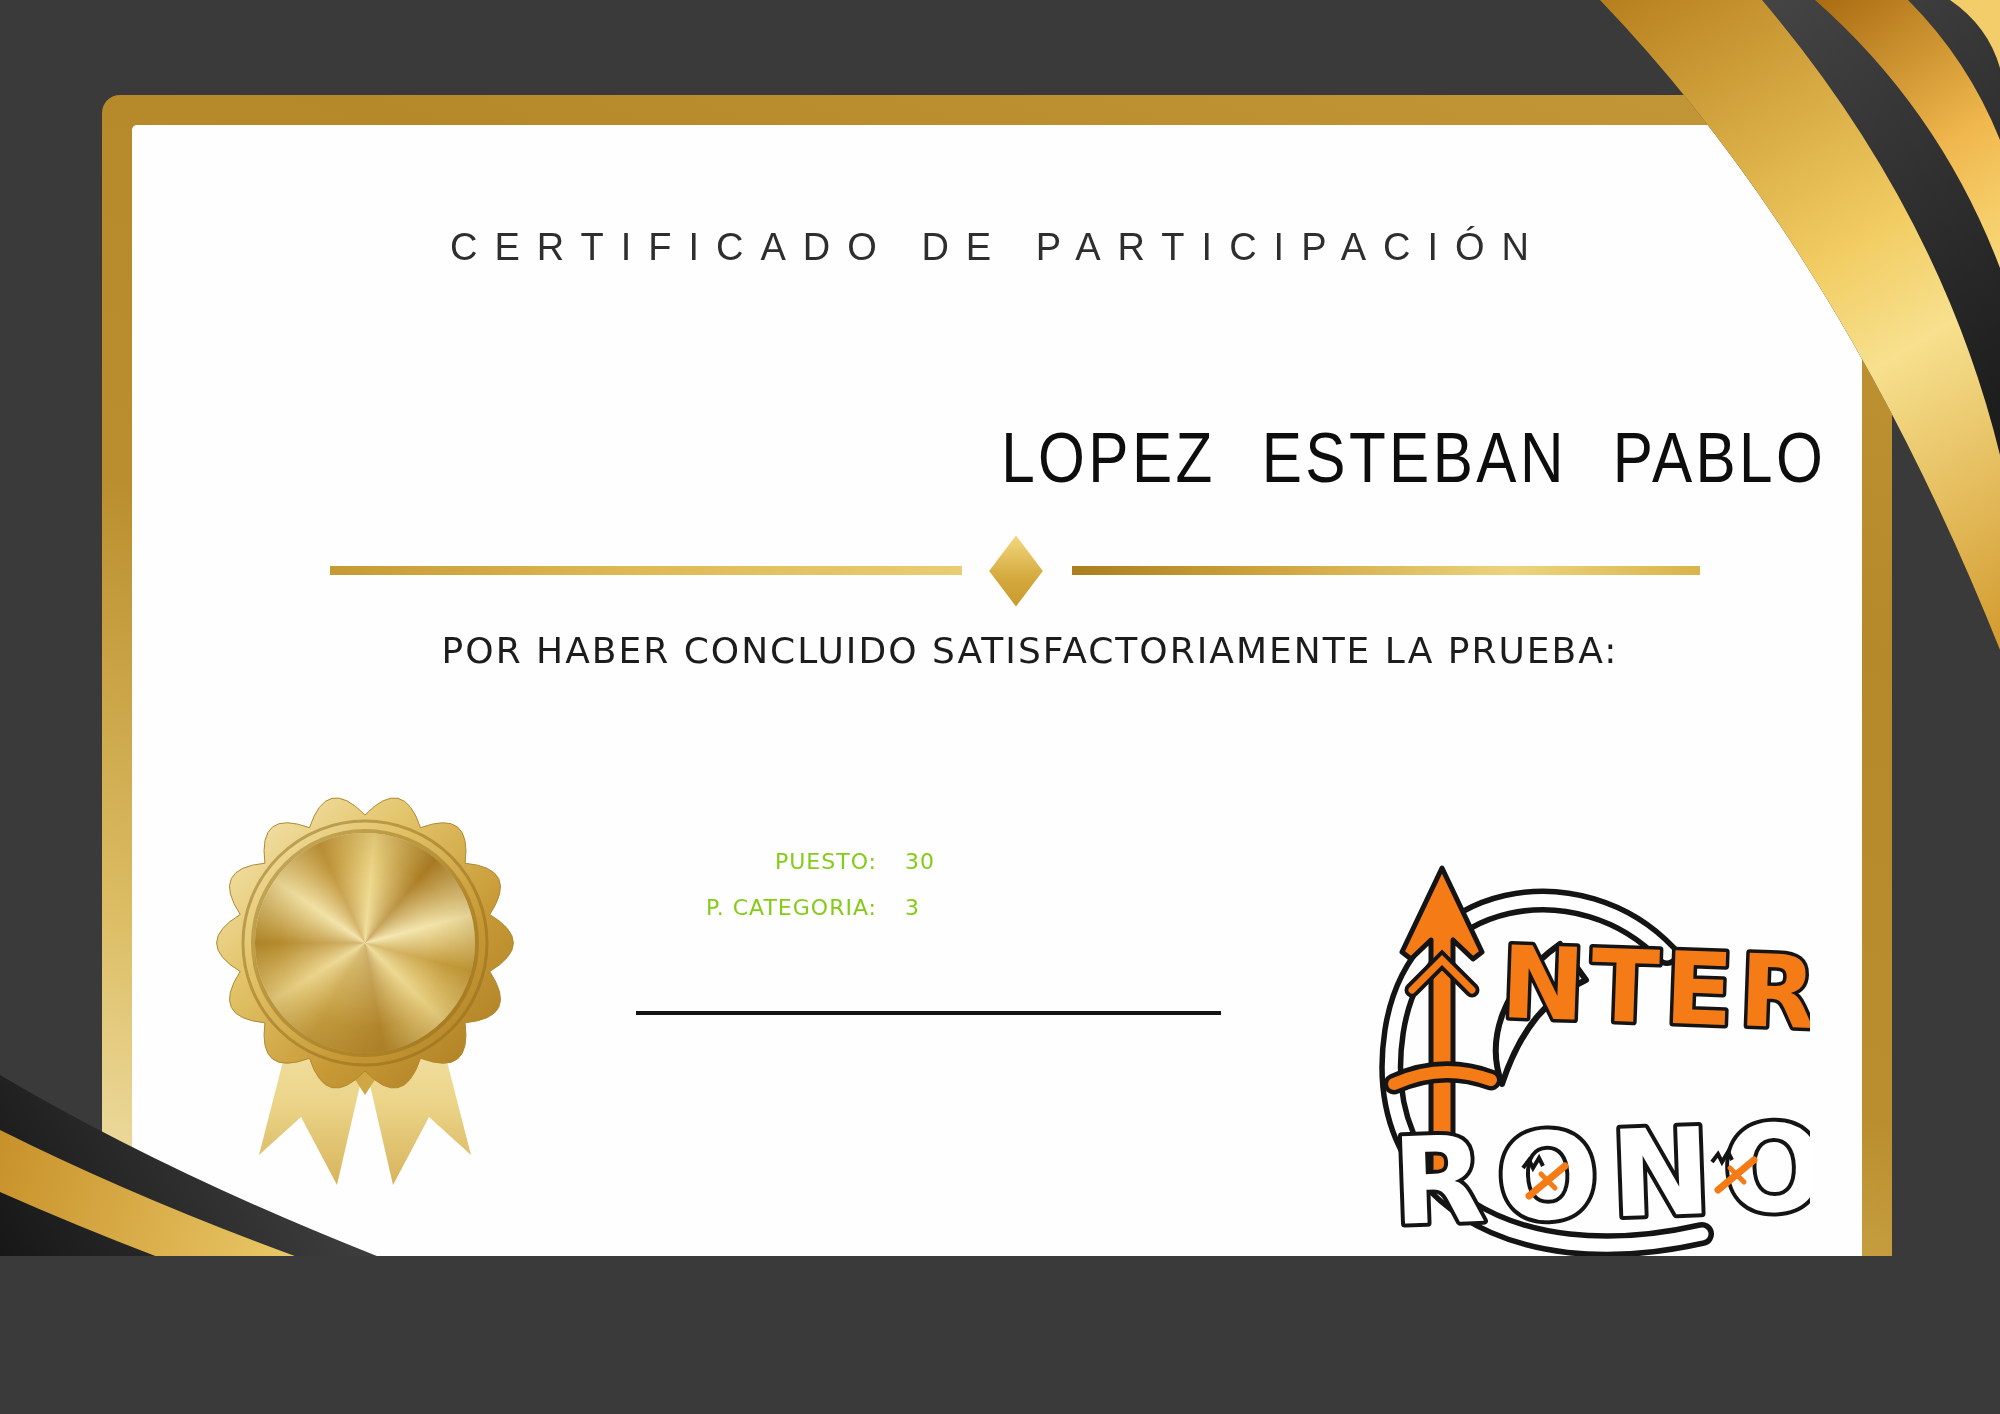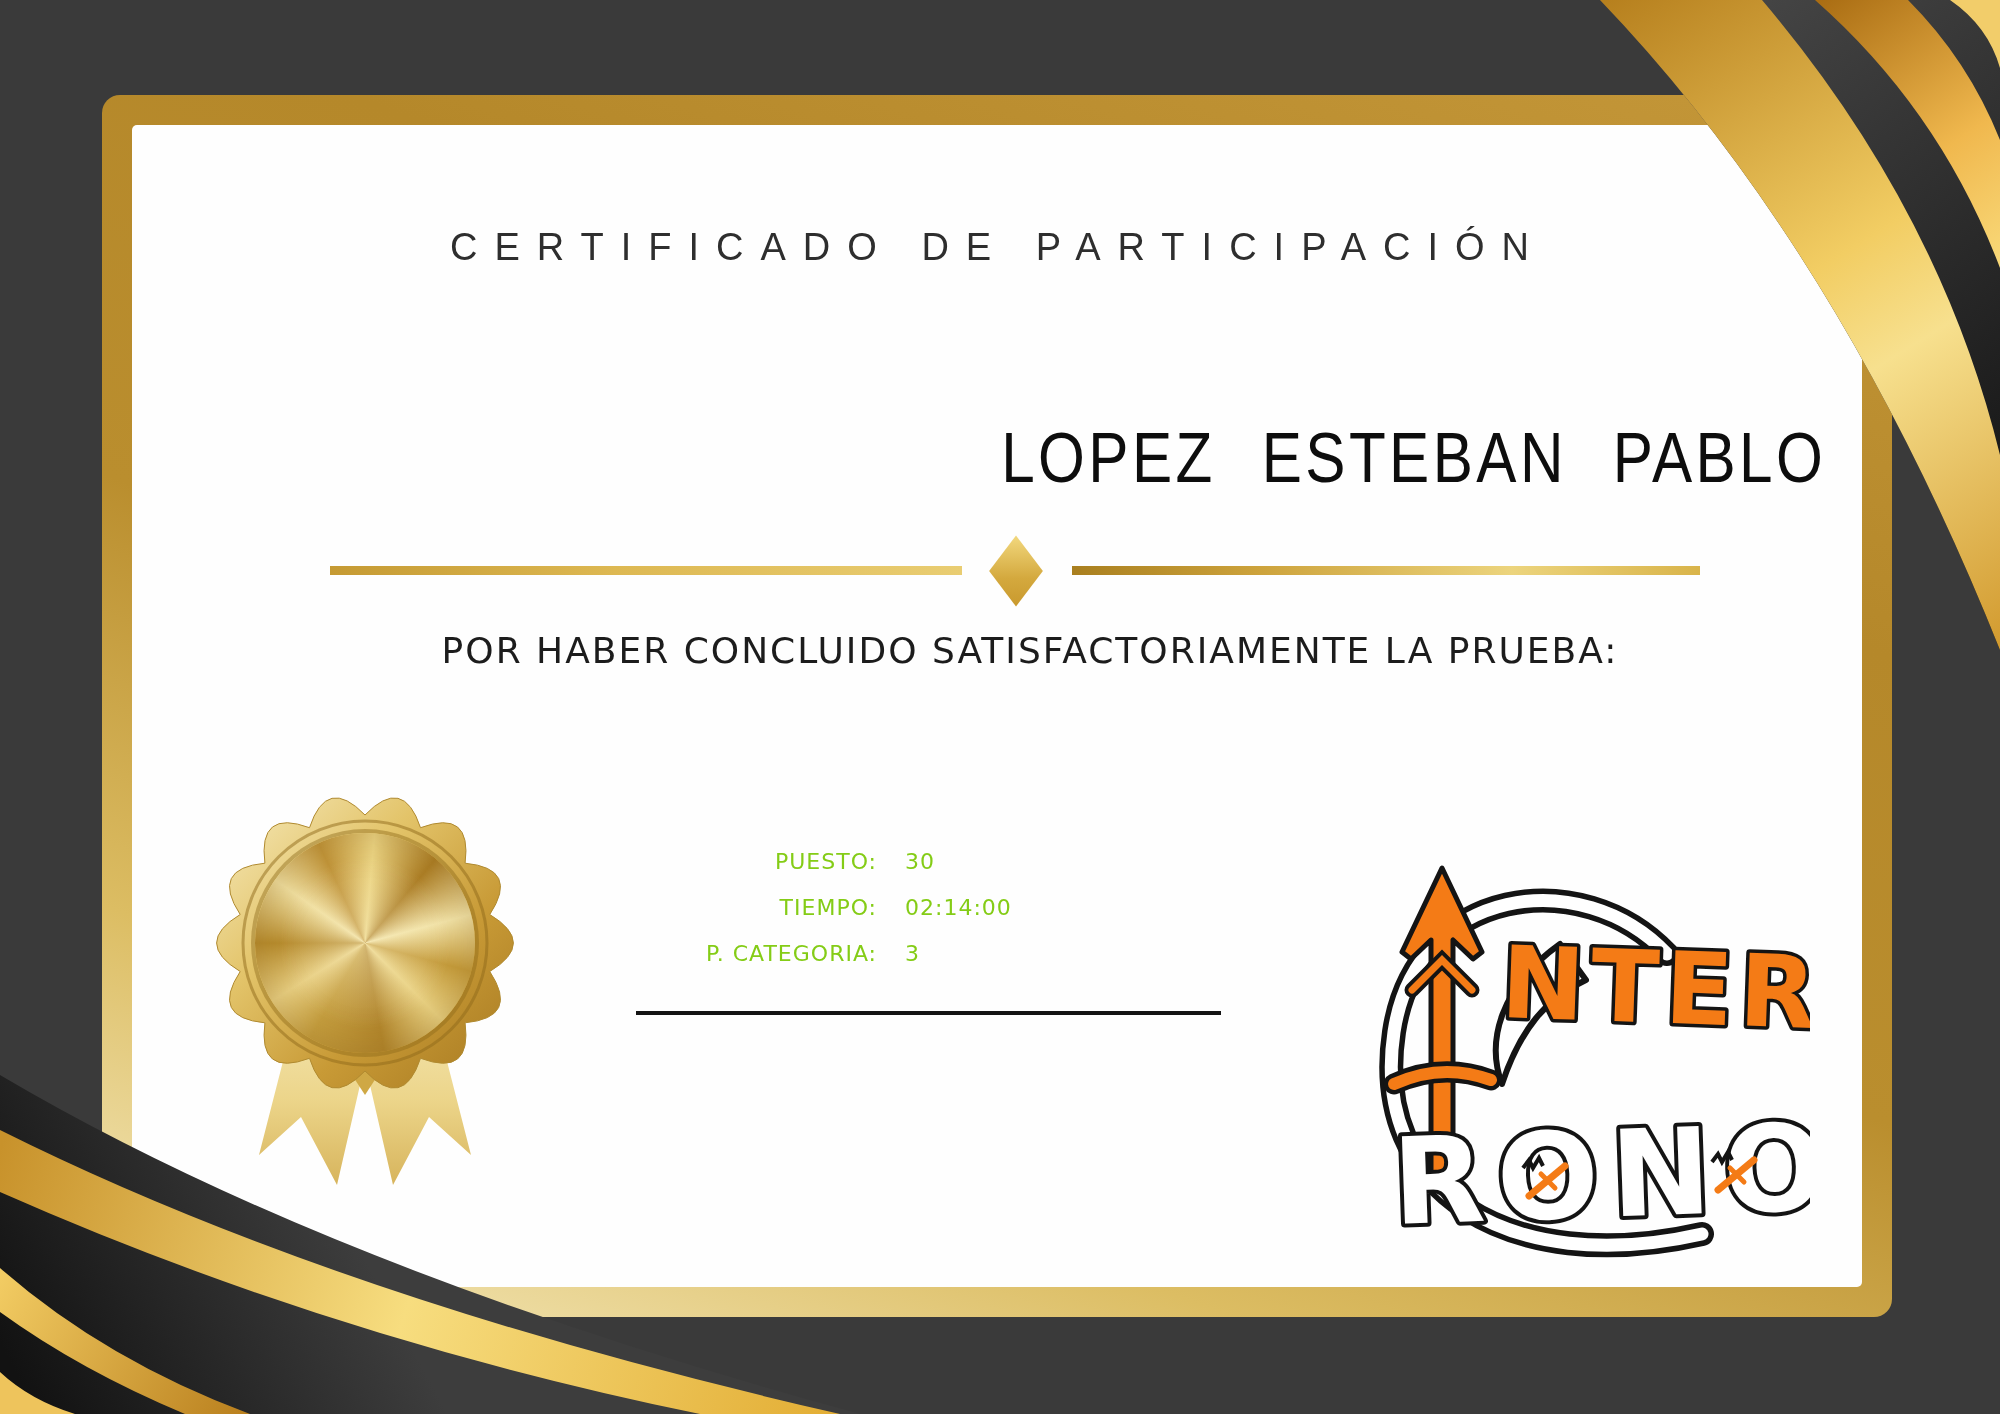--- a/index.html
+++ b/index.html
@@ -1,16 +1,16 @@
 <!DOCTYPE html>
 <html style="--background: #3a3a3a; --frame-gold: #b98c2e; --accent-gold-light: #f3d97e; --logo-orange: #f47b16; --ink: #141414;"><head>
 <meta charset="utf-8">
 <style>
   html,body{margin:0;padding:0;background:#3a3a3a;}
-  .stage{position:relative;width:2000px;height:1414px;overflow:hidden;
+  .stage{position:relative;width:2000px;height:1256px;overflow:hidden;
          background:var(--background,#3a3a3a);
          font-family:"Liberation Sans",sans-serif;}
 
   
   .frame{position:absolute;left:102px;top:95px;width:1790px;height:1222px;
          border-radius:18px;
          background:linear-gradient(200deg,#c49739 0%,#b5882a 30%,#ba8e2e 55%,#dcbd63 78%,#f6ecc3 100%);}
   .frame-inner{position:absolute;inset:30px;background:#fefefe;border-radius:5px;}
 
   
@@ -75,24 +75,20 @@
   <div class="div-left"></div>
   <div class="diamond"></div>
   <div class="div-right"></div>
 
   <div class="statement">POR HABER CONCLUIDO SATISFACTORIAMENTE LA PRUEBA:</div>
 
   <div class="results">
     <div class="r-row">
       <div class="r-label">PUESTO:</div>
       <div class="r-value">30</div>
-    </div>
-    <div class="r-row">
-      <div class="r-label">TIEMPO:</div>
-      <div class="r-value">02:14:00</div>
     </div>
     <div class="r-row">
       <div class="r-label">P. CATEGORIA:</div>
       <div class="r-value">3</div>
     </div>
   </div>
   <div class="underline"></div>
 
   <div class="medal">
     <svg width="310" height="405" viewBox="0 0 310 405">

